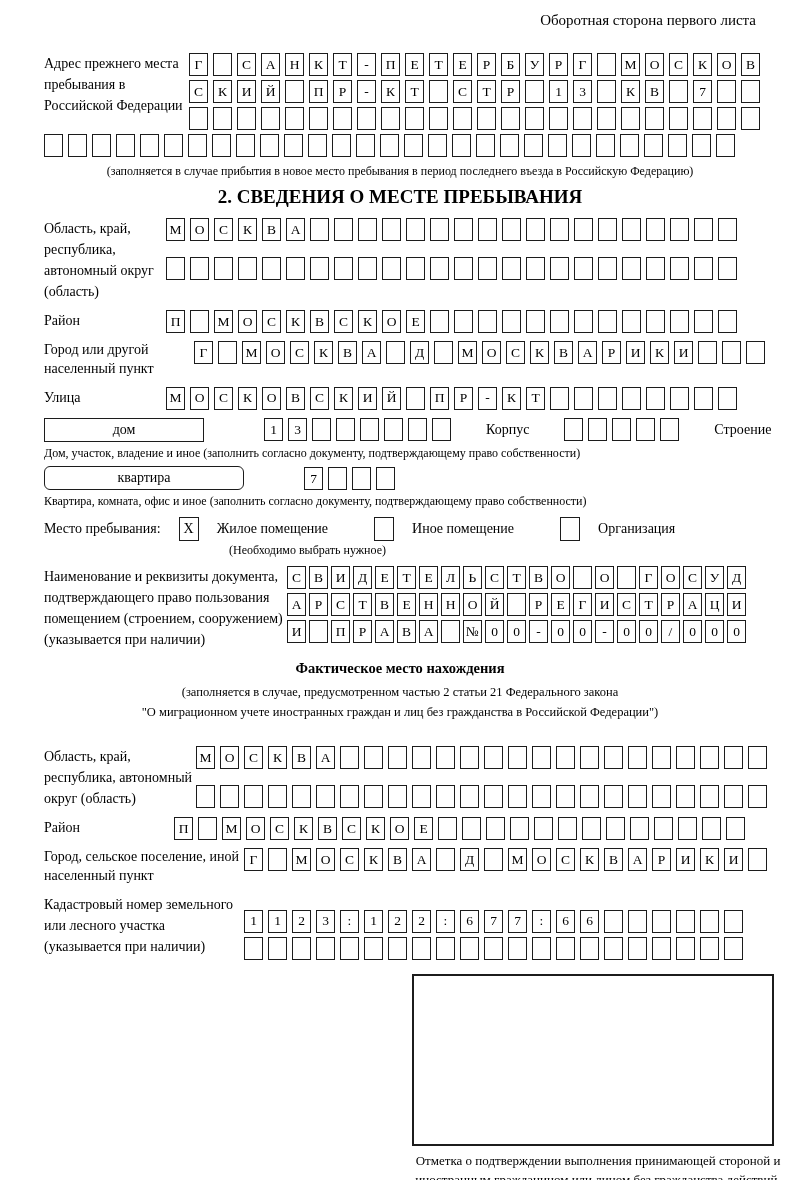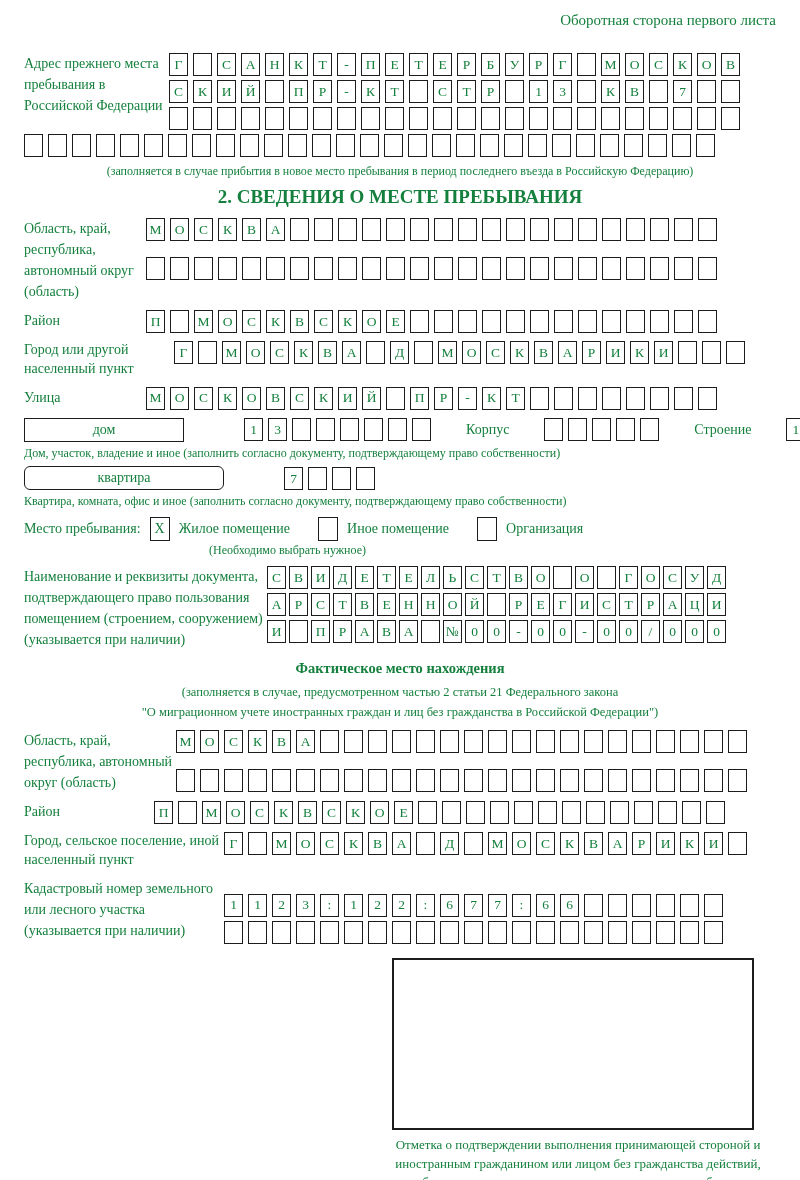--- a/index.html
+++ b/index.html
@@ -1,45 +1,45 @@
 <!DOCTYPE html>
 <html><head>
 <meta charset="utf-8">
 <style>
   html,body{margin:0;padding:0;background:#fff;}
-  .page{width:800px;height:1180px;box-sizing:border-box;padding:12px 24px 0;overflow:hidden;
-        background:#fff;color:#15803d;font-family:"Liberation Serif","DejaVu Serif",serif;}
+  .page{width:800px;height:1180px;box-sizing:border-box;padding:12px 44px 0;overflow:hidden;
+        background:#fff;color:#000000;font-family:"Liberation Serif","DejaVu Serif",serif;}
   .hdr{text-align:right;font-size:15px;margin-bottom:24px;}
   .cells{display:flex;gap:5px;}
   .cells.tight{gap:3px;}
   .cell{flex:0 0 auto;width:17px;height:21px;border:1.5px solid #1c1c1c;background:#fff;
         display:flex;align-items:center;justify-content:center;font-size:13.5px;line-height:1;}
   .rowcol{display:flex;flex-direction:column;gap:4px;}
   .rowcol.spread{gap:16px;}
   .field{display:flex;align-items:flex-start;margin-bottom:7px;margin-top:8px;}
   .flabel{flex:0 0 auto;font-size:14px;line-height:1.5;}
   .w118{width:122px;} .w145{width:145px;} .w150{width:150px;} .w152{width:152px;}
   .w130{width:130px;} .w200{width:200px;} .w243{width:243px;}
   .note{font-size:12px;line-height:1.4;}
   .note.center{text-align:center;}
   .sec-title{font-size:19px;font-weight:bold;text-align:center;margin:6px 0 10px;}
   .sub-title{font-size:14.5px;font-weight:bold;text-align:center;margin:10px 0 6px;}
   .big-box{border:1.5px solid #1c1c1c;height:24px;box-sizing:border-box;display:flex;
            align-items:center;justify-content:center;font-size:14px;flex:0 0 auto;}
   .inline-row{display:flex;align-items:center;margin:8px 0 3px;gap:27px;}
   .inline-label{font-size:14px;padding:0 8px;white-space:nowrap;}
   .gap6{width:6px;flex:0 0 auto;}
-  .mesto-row{display:flex;align-items:center;gap:9px;font-size:14px;margin:7px 0 2px;}
+  .mesto-row{display:flex;align-items:center;gap:18px;font-size:14px;margin:7px 0 2px;}
   .checkbox{flex:0 0 auto;width:20px;height:24px;border:1.5px solid #1c1c1c;box-sizing:border-box;
             display:flex;align-items:center;justify-content:center;font-size:14px;}
   .opt-gap{width:10px;flex:0 0 auto;}
   .mesto-note{font-size:12px;margin:0 0 8px 185px;}
   .stamp-box{margin:14px 0 0 368px;width:362px;height:172px;border:2px solid #1c1c1c;box-sizing:border-box;}
   .stamp-caption{margin:6px 0 0 348px;width:412px;text-align:center;font-size:13px;line-height:1.45;}
-  .s3notes{font-size:12.5px;line-height:1.55;text-align:center;margin-bottom:8px;}
+  .s3notes{font-size:12.5px;line-height:1.55;text-align:center;margin-bottom:24px;}
   .pad-top{padding-top:16px;}
 </style>
 </head>
 <body>
 
 <div class="page">
 
   <div class="hdr">Оборотная сторона первого листа</div>
 
   <div class="field">

